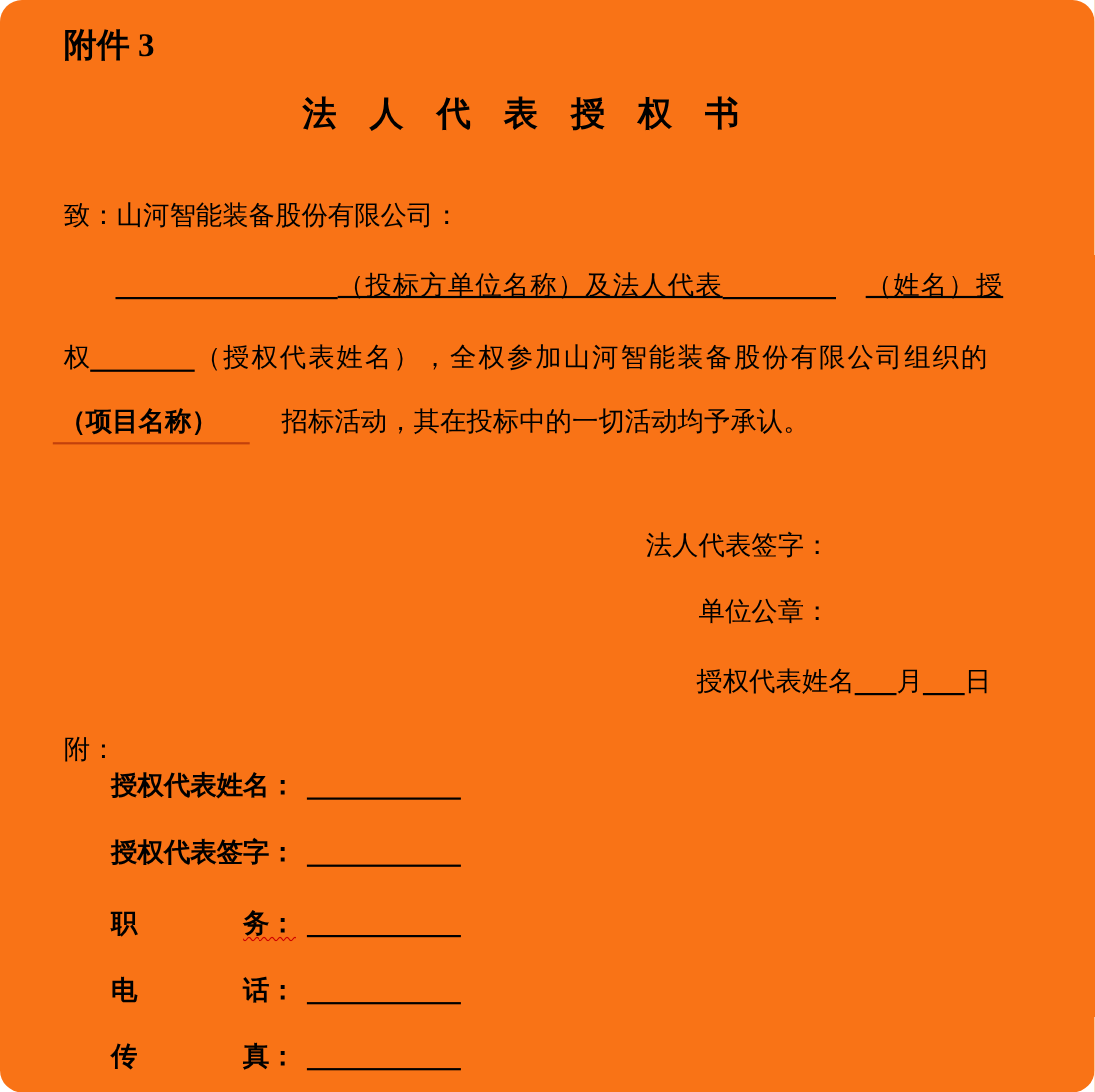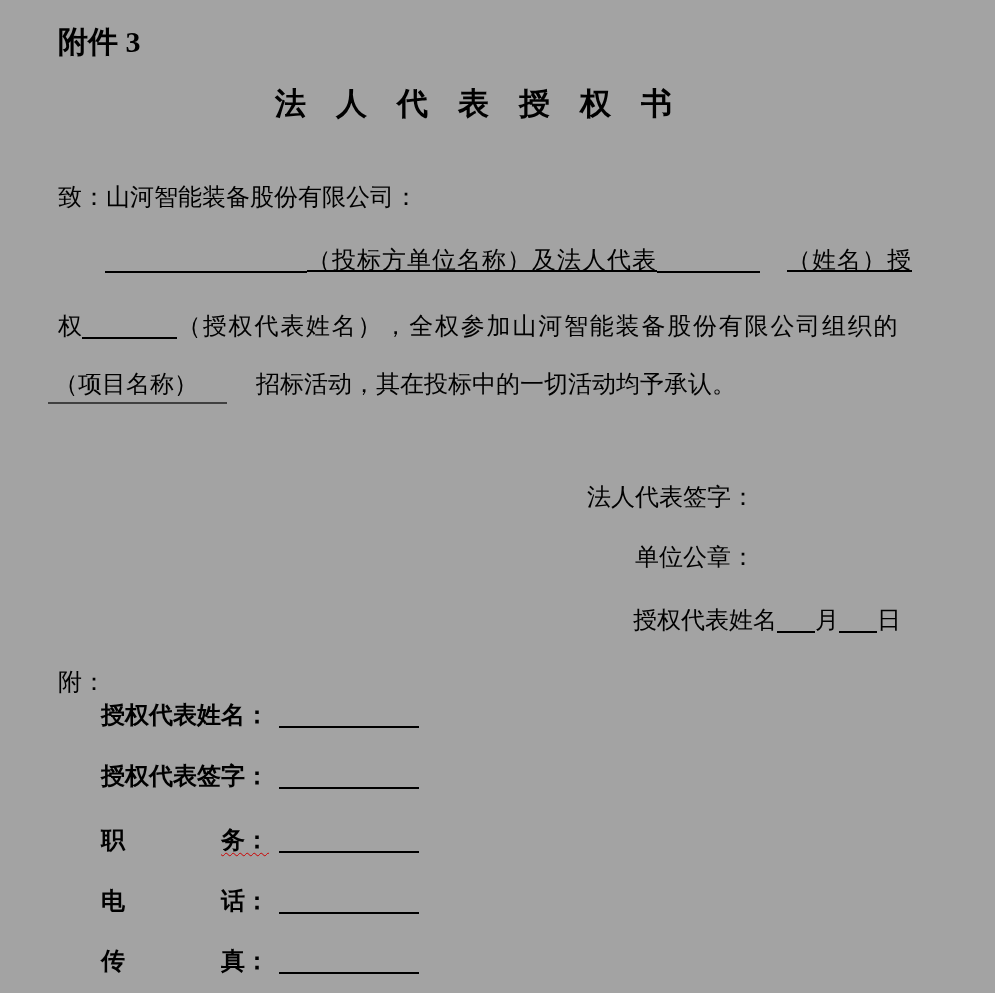--- a/index.html
+++ b/index.html
@@ -4,24 +4,25 @@
 <style>
   html, body {
     margin: 0;
     padding: 0;
     background: #ffffff;
   }
   .page {
     position: relative;
     width: 995px;
     height: 993px;
-    background: #a3a3a3;
+    background: #f97316;
     color: #000000;
     font-family: "Liberation Serif", "DejaVu Serif", serif;
     overflow: hidden;
+    border-radius: 20px;
   }
   .abs {
     position: absolute;
     white-space: nowrap;
   }
   .t24 { font-size: 24px; line-height: 30px; }
   .attachment-label {
     left: 58px; top: 25px;
     font-size: 30px; line-height: 34px;
     font-weight: bold;
@@ -46,23 +47,23 @@
   }
   .w202 { width: 202px; }
   .w103 { width: 103px; }
   .w95  { width: 95px; }
   .w140 { width: 140px; }
   .w38  { width: 38px; }
   .gap27 { margin-left: 27px; }
   .gap13 { margin-left: 29px; }
   .project-blank {
     display: inline-block;
-    border-bottom: 2px solid #404040;
+    border-bottom: 2px solid #c2410c;
     padding: 0 29px 3px 6px;
-    font-weight: normal;
+    font-weight: bold;
   }
   .sig-rep  { left: 587px; top: 482px; }
   .sig-seal { left: 635px; top: 542px; }
   .sig-date { left: 633px; top: 605px; }
   .appendix-heading { left: 58px; top: 667px; }
   .app-row { left: 101px; }
   .row-授权代表姓名 { top: 700px; }
   .row-授权代表签字 { top: 761px; }
   .row-职务 { top: 825px; }
   .row-电话 { top: 886px; }

